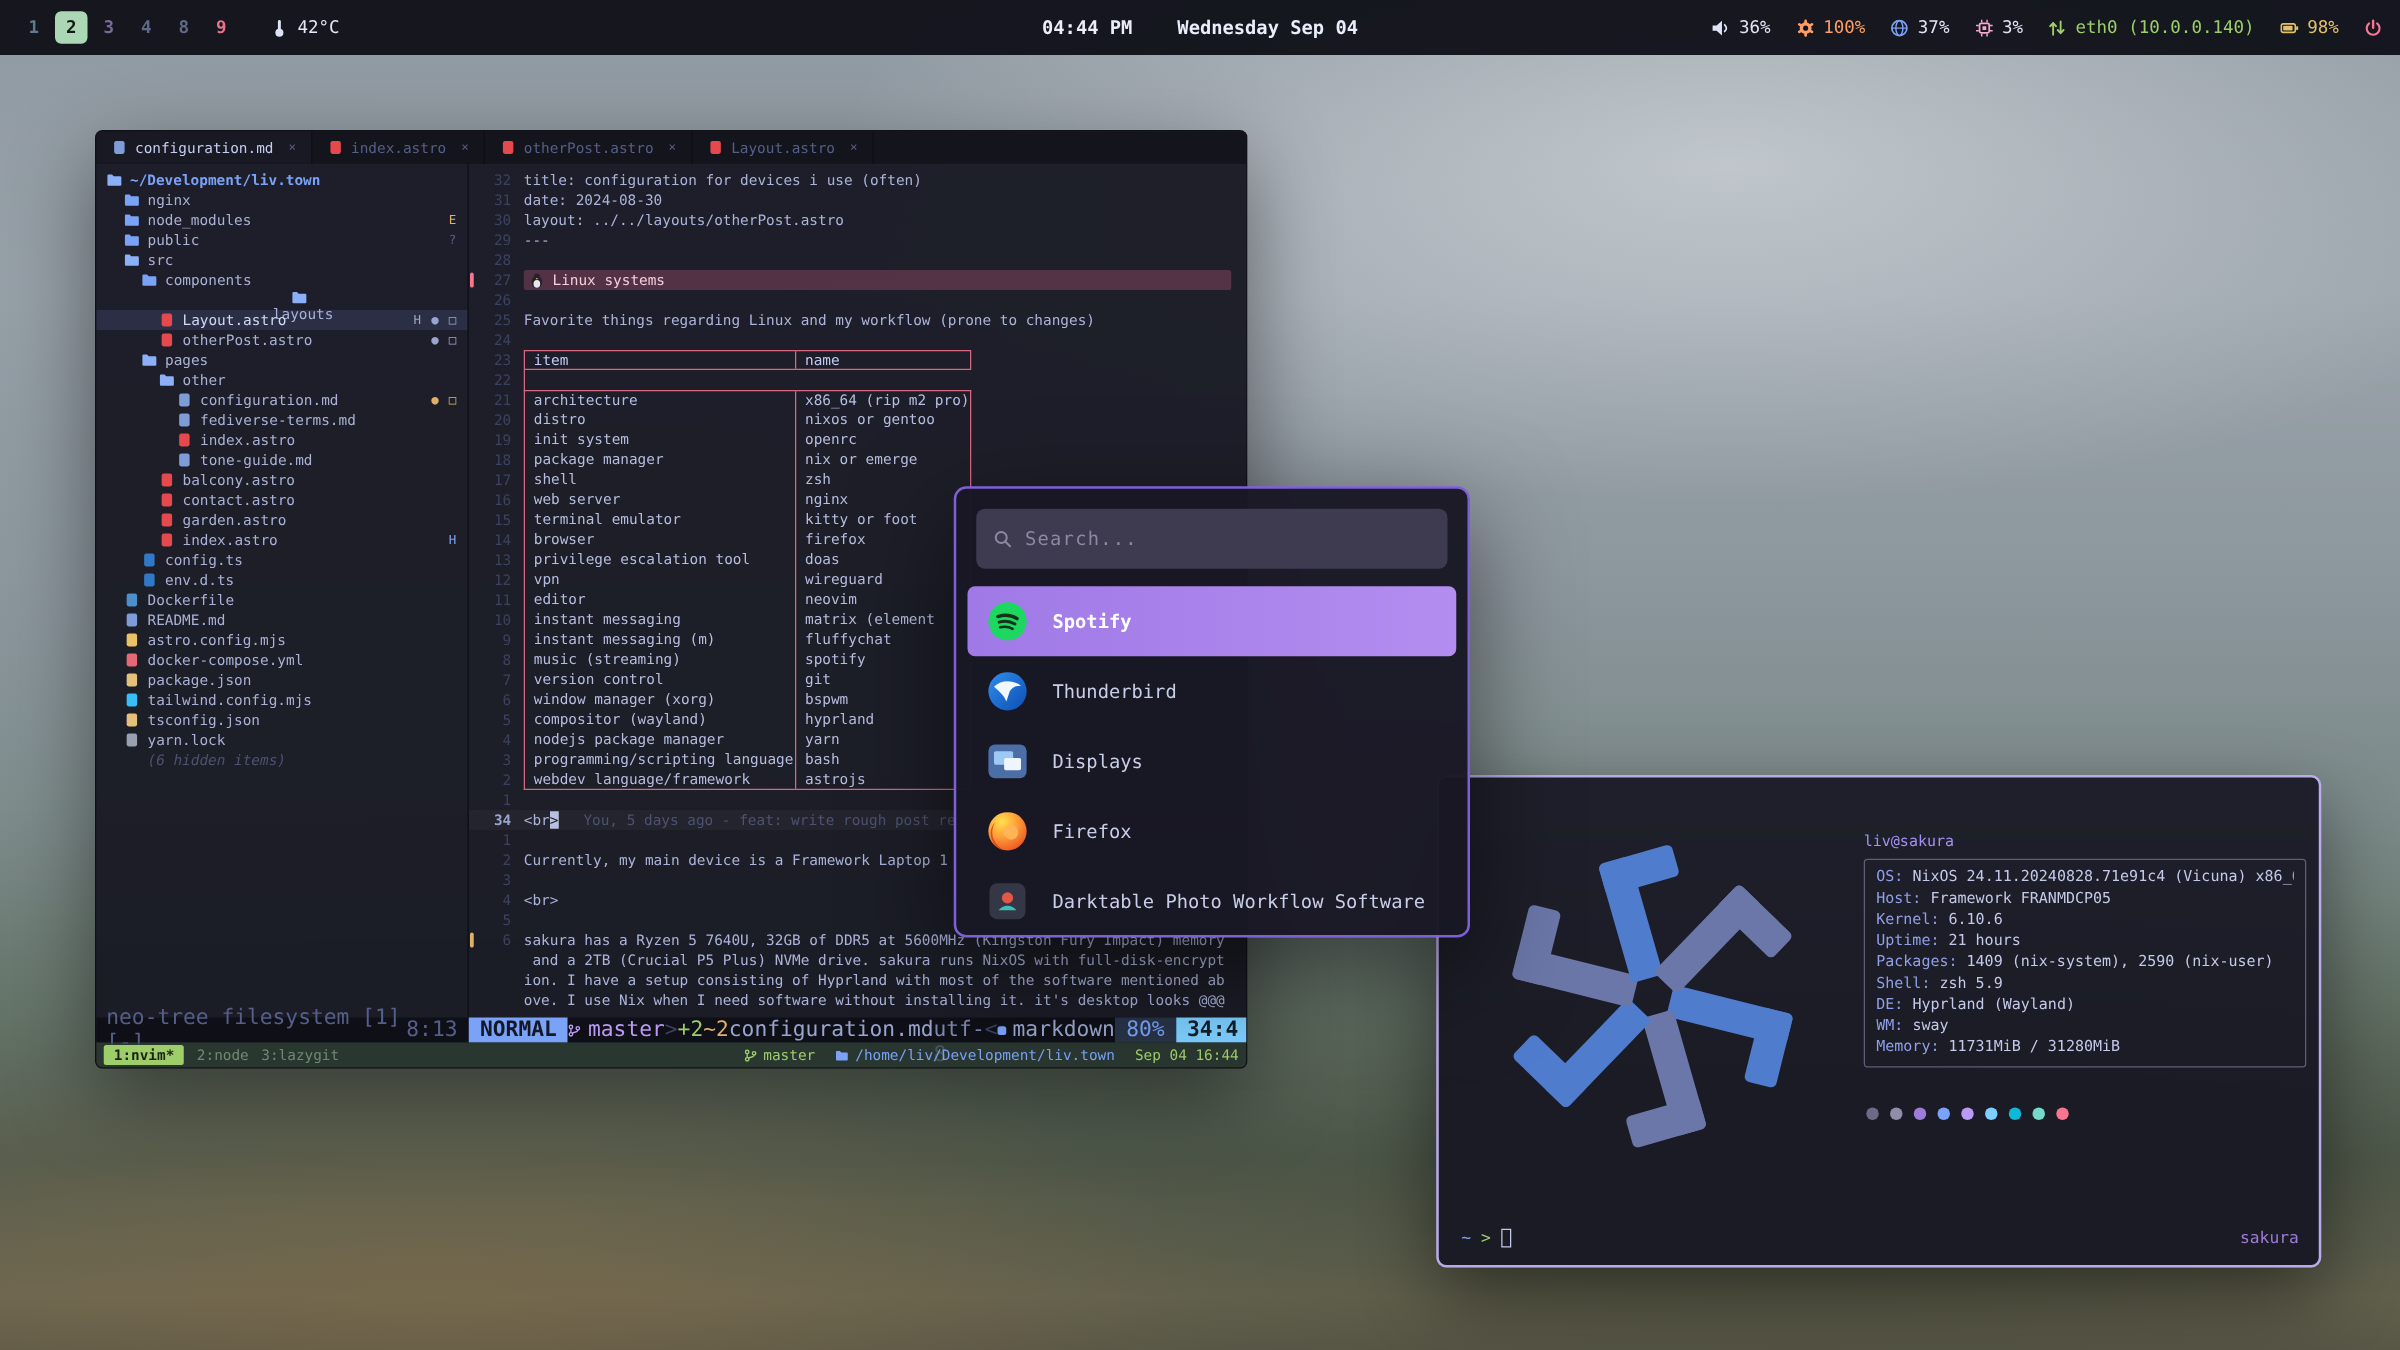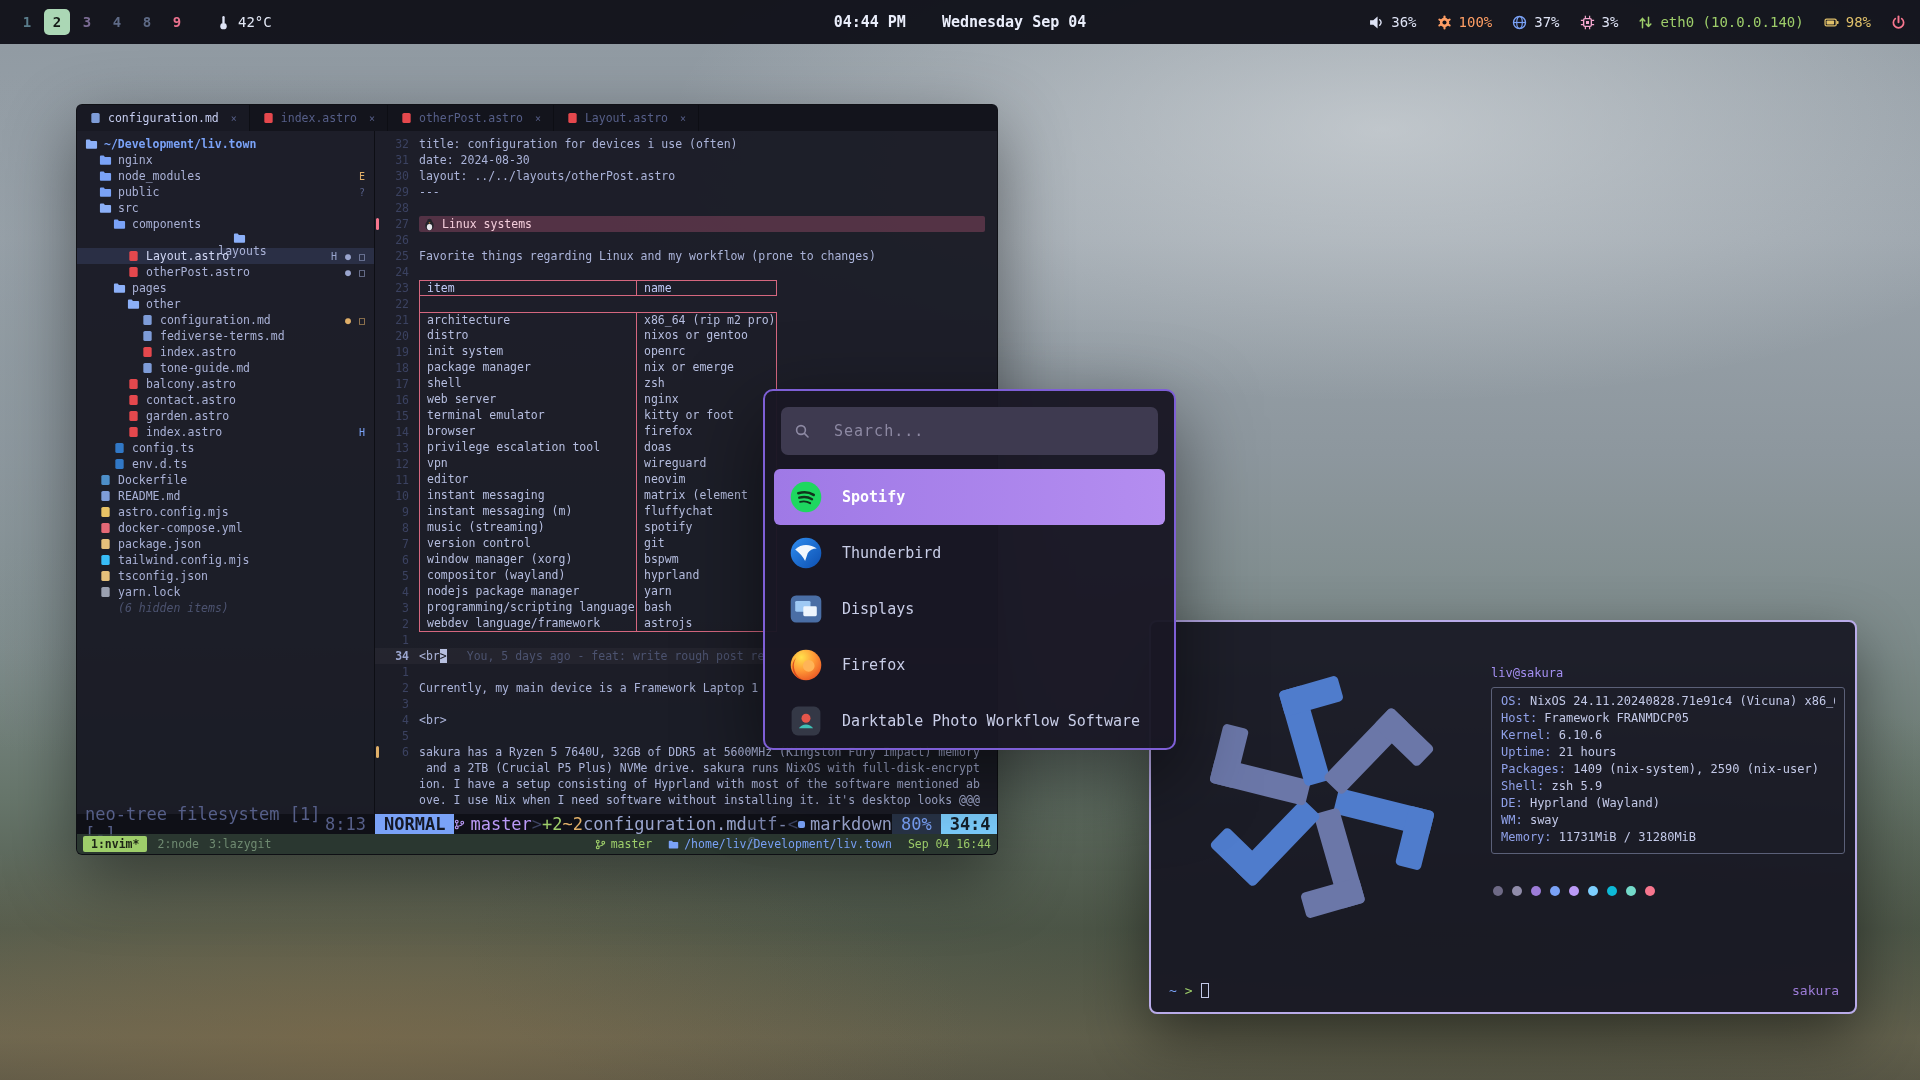--- a/index.html
+++ b/index.html
@@ -92,21 +92,21 @@
   .tmux-right{margin-left:auto;display:flex;gap:16px;align-items:center}
   .tmux-branch{color:#9ece6a;display:flex;gap:5px;align-items:center}
   .tmux-path{color:#7aa2f7;display:flex;gap:5px;align-items:center}
   .tmux-date{color:#9ece6a}
 
   
   .launcher{position:absolute;left:763px;top:389px;width:413px;height:361px;z-index:40;
     background:rgba(25,23,36,.97);border:2px solid #7e5fd6;border-radius:10px;overflow:hidden;
     box-shadow:0 26px 80px rgba(0,0,0,.5)}
   .search{margin:16px 16px 14px;height:48px;background:#3e3a50;border-radius:7px;display:flex;
-    align-items:center;padding:0 13px;gap:24px}
+    align-items:center;padding:0 13px;gap:10px}
   .search .mag{width:16px;height:16px;flex:none}
   .search input{flex:1;background:none;border:none;outline:none;color:#cdd6f4;
     font:15px "DejaVu Sans Mono",monospace;letter-spacing:1px}
   .search input::placeholder{color:#8d89a3}
   .litem{height:56px;display:flex;align-items:center;gap:18px;padding:0 14px;margin:0 9px;
     border-radius:6px;color:#c9cee8;font-size:15px}
   .litem.selected{background:linear-gradient(90deg,#9f79e6,#b48df0);color:#fff;font-weight:bold}
   .licon{width:36px;height:36px;flex:none;display:block}
 
   

